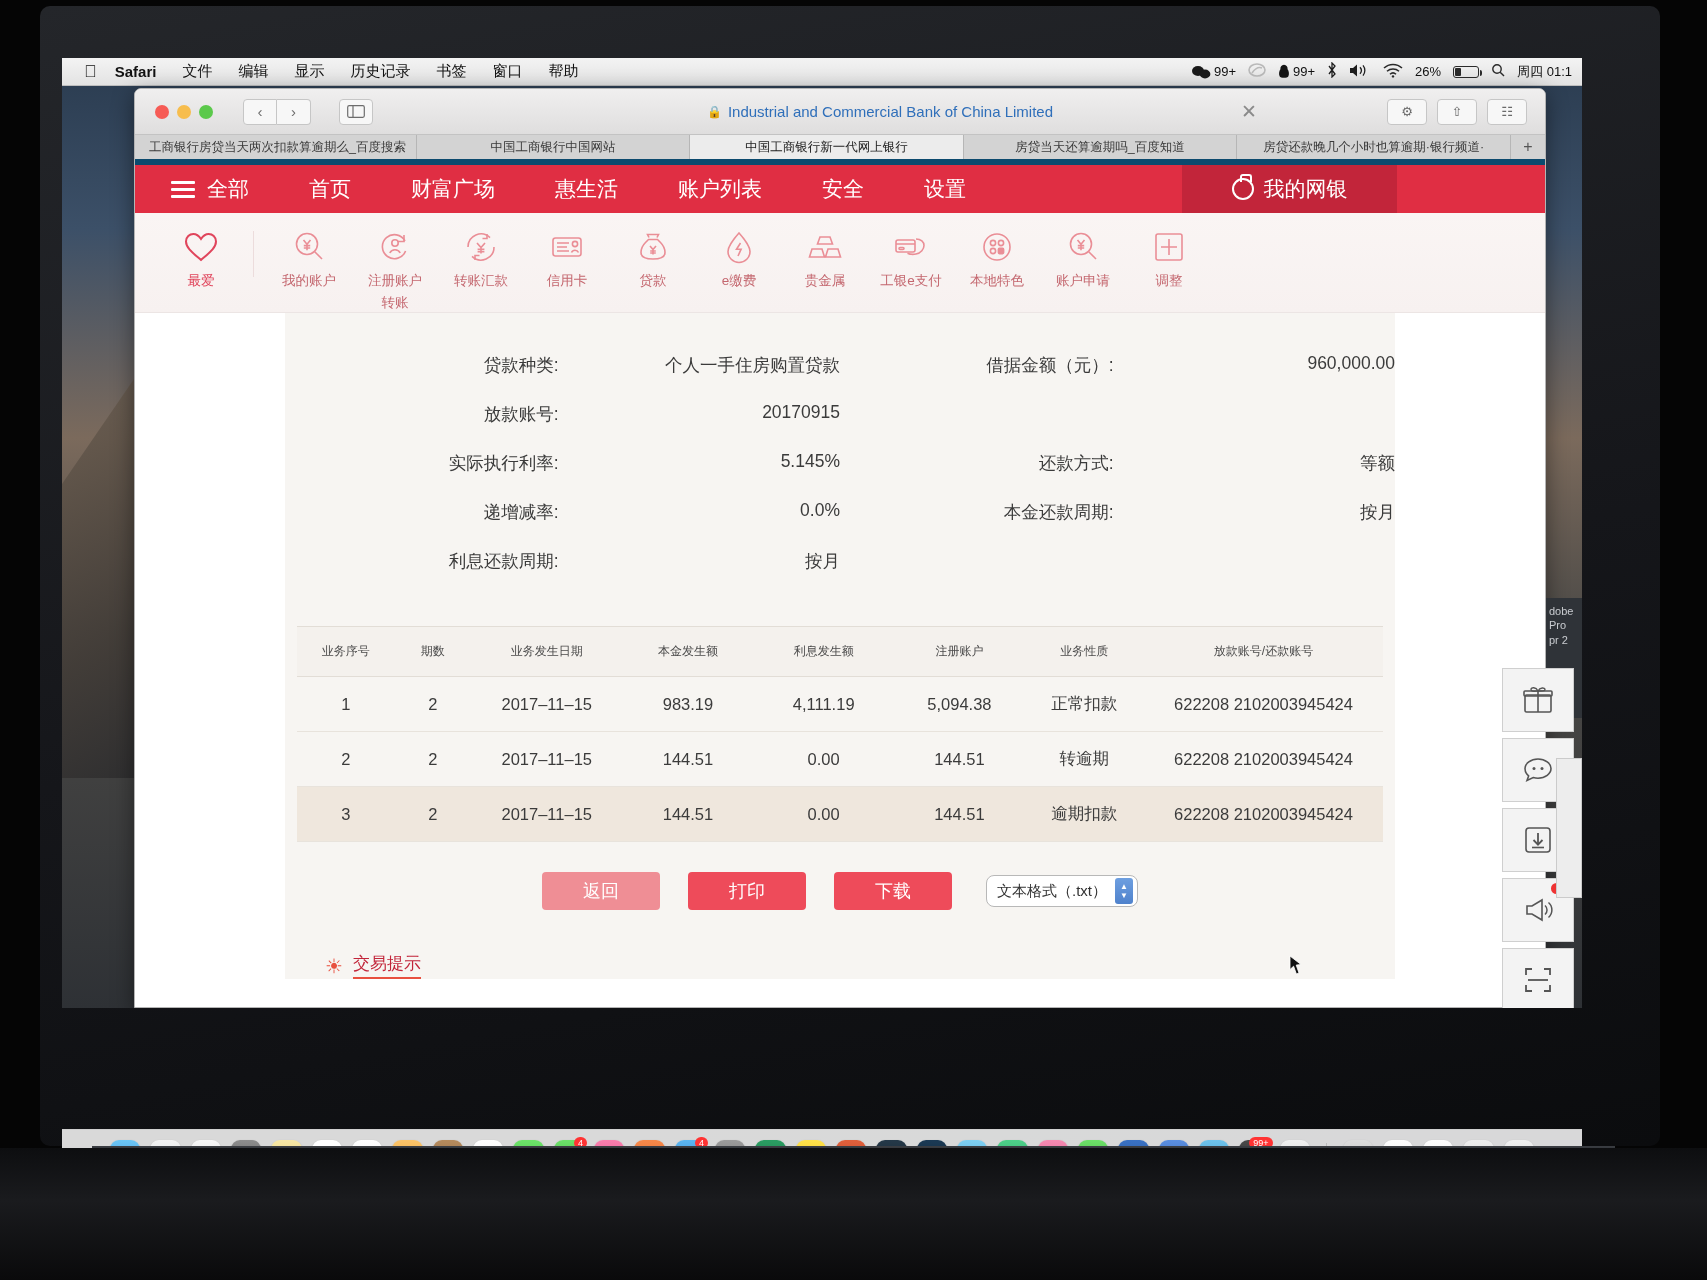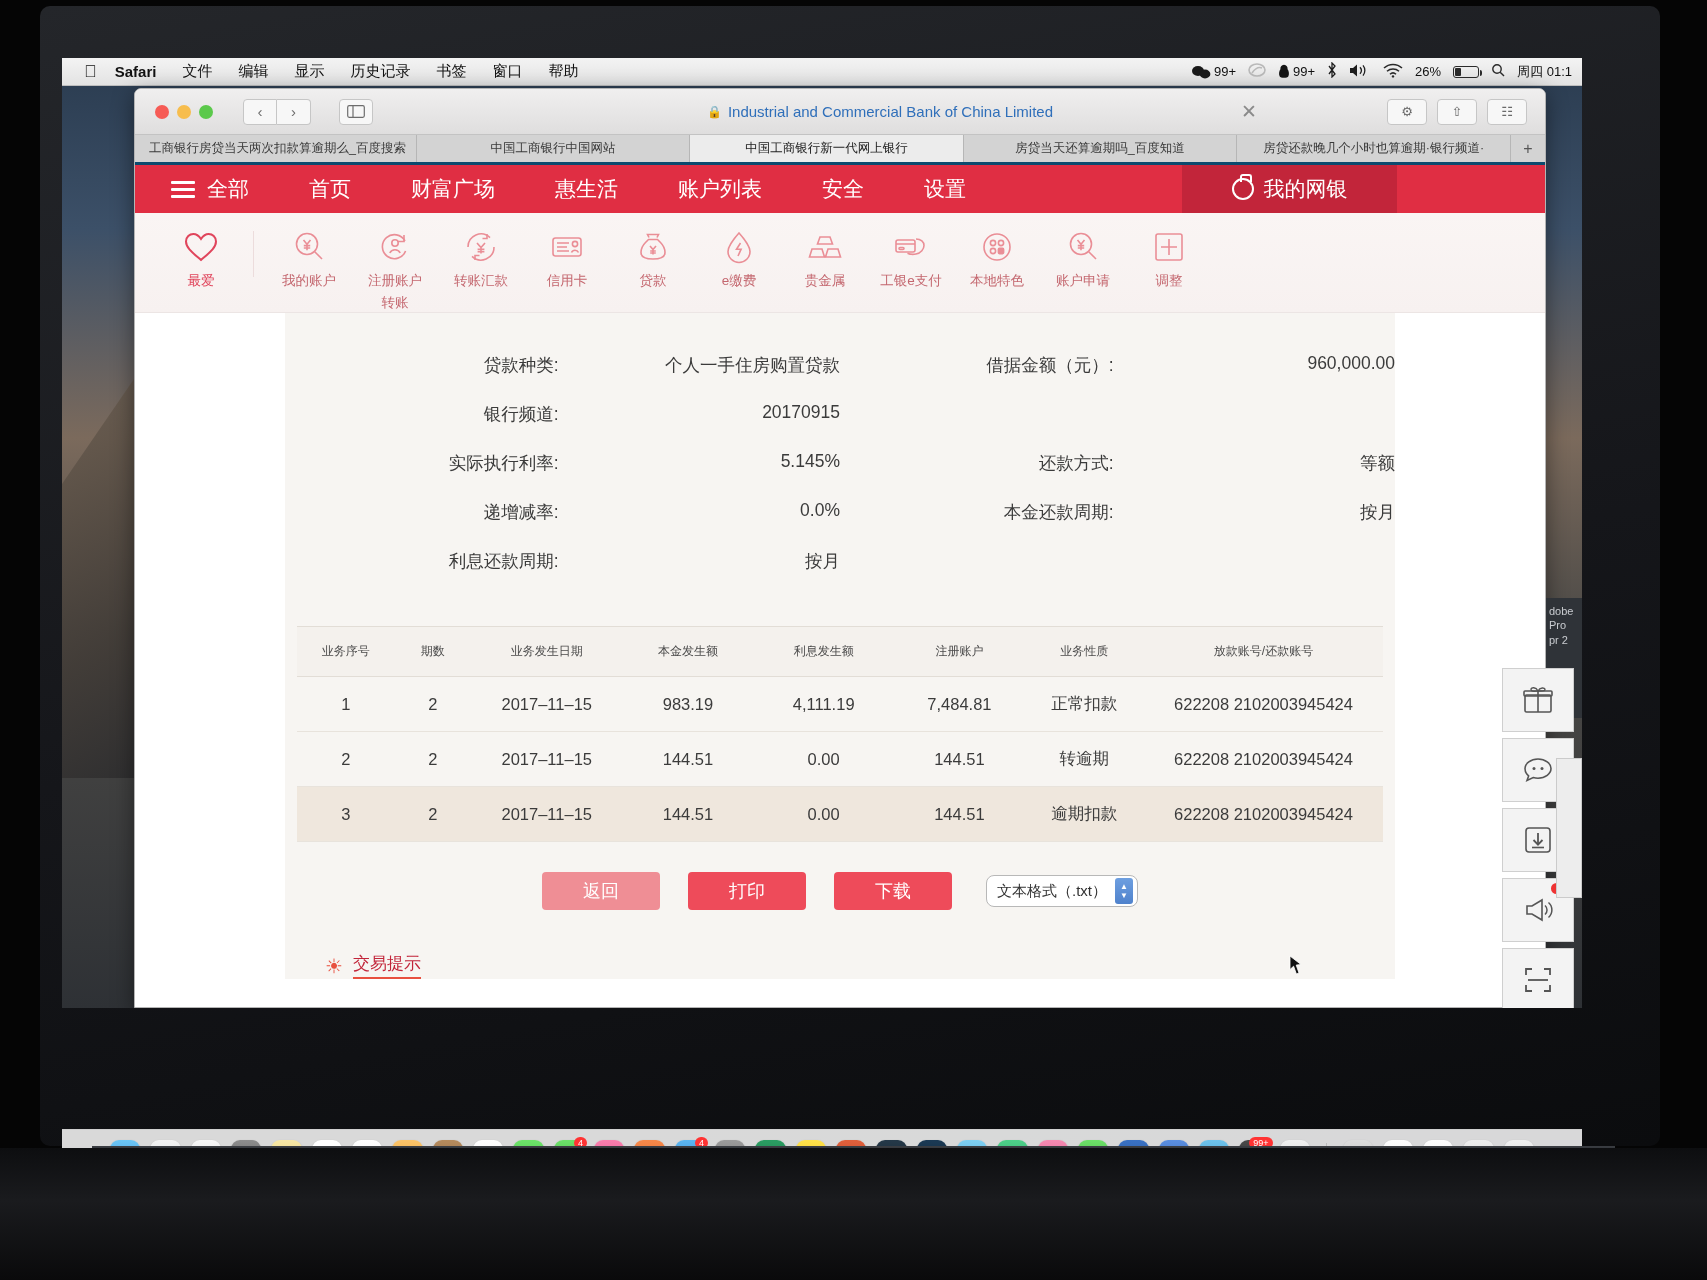--- a/index.html
+++ b/index.html
@@ -101,21 +101,21 @@
   .lock { font-size: 12px; color:#3a7a3a; }
   .addr .host { color:#2f6fba; }
   .closex { position:absolute; right: 120px; font-size: 19px; color:#8a8a8a; }
   .tbr-right { display:flex; gap:10px; margin-right: 6px; }
   .tbtn {
     width:40px;height:26px;border:1px solid #c6c6c6;border-radius:4px;background:#f7f7f7;
     display:flex;align-items:center;justify-content:center;font-size:13px;color:#6a6a6a;
   }
 
   
-  .tabstrip { height: 30px; display: flex; background: #c4b5fd; border-bottom: 3px solid #0c4a6e; text-align: center; }
+  .tabstrip { height: 30px; display: flex; background: #c4b5fd; border-bottom: 6px solid #0c4a6e; text-align: center; }
   .tab {
     flex: 1; display: flex; align-items: center; justify-content: center;
     font-size: 12.5px; color: #3a3a3a; border-right: 1px solid #b6b6b6;
     background: #d3d3d3; overflow: hidden; white-space: nowrap; padding: 0 6px;
   }
   .tab.active { background: #ececec; color: #222; }
   .tab.left { justify-content: flex-start; padding-left: 14px; }
   .tabplus { width: 34px; display:flex;align-items:center;justify-content:center;font-size:16px;color:#555;background:#d3d3d3;}
 
   
@@ -542,21 +542,21 @@
                 <span class="k">贷款种类:</span>
                 <span class="v">个人一手住房购置贷款</span>
               </span>
               <span class="dcell">
                 <span class="k">借据金额（元）:</span>
                 <span class="v">960,000.00</span>
               </span>
             </div>
             <div class="drow">
               <span class="dcell">
-                <span class="k">银行频道:</span>
+                <span class="k">放款账号:</span>
                 <span class="v">20170915</span>
               </span>
             </div>
             <div class="drow">
               <span class="dcell">
                 <span class="k">实际执行利率:</span>
                 <span class="v">5.145%</span>
               </span>
               <span class="dcell">
                 <span class="k">还款方式:</span>
@@ -595,21 +595,21 @@
                 <th style="width:22%">放款账号/还款账号</th>
               </tr>
             </thead>
             <tbody>
               <tr>
                 <td>1</td>
                 <td>2</td>
                 <td>2017–11–15</td>
                 <td>983.19</td>
                 <td>4,111.19</td>
-                <td>7,484.81</td>
+                <td>5,094.38</td>
                 <td>正常扣款</td>
                 <td>622208 2102003945424</td>
               </tr>
               <tr>
                 <td>2</td>
                 <td>2</td>
                 <td>2017–11–15</td>
                 <td>144.51</td>
                 <td>0.00</td>
                 <td>144.51</td>

